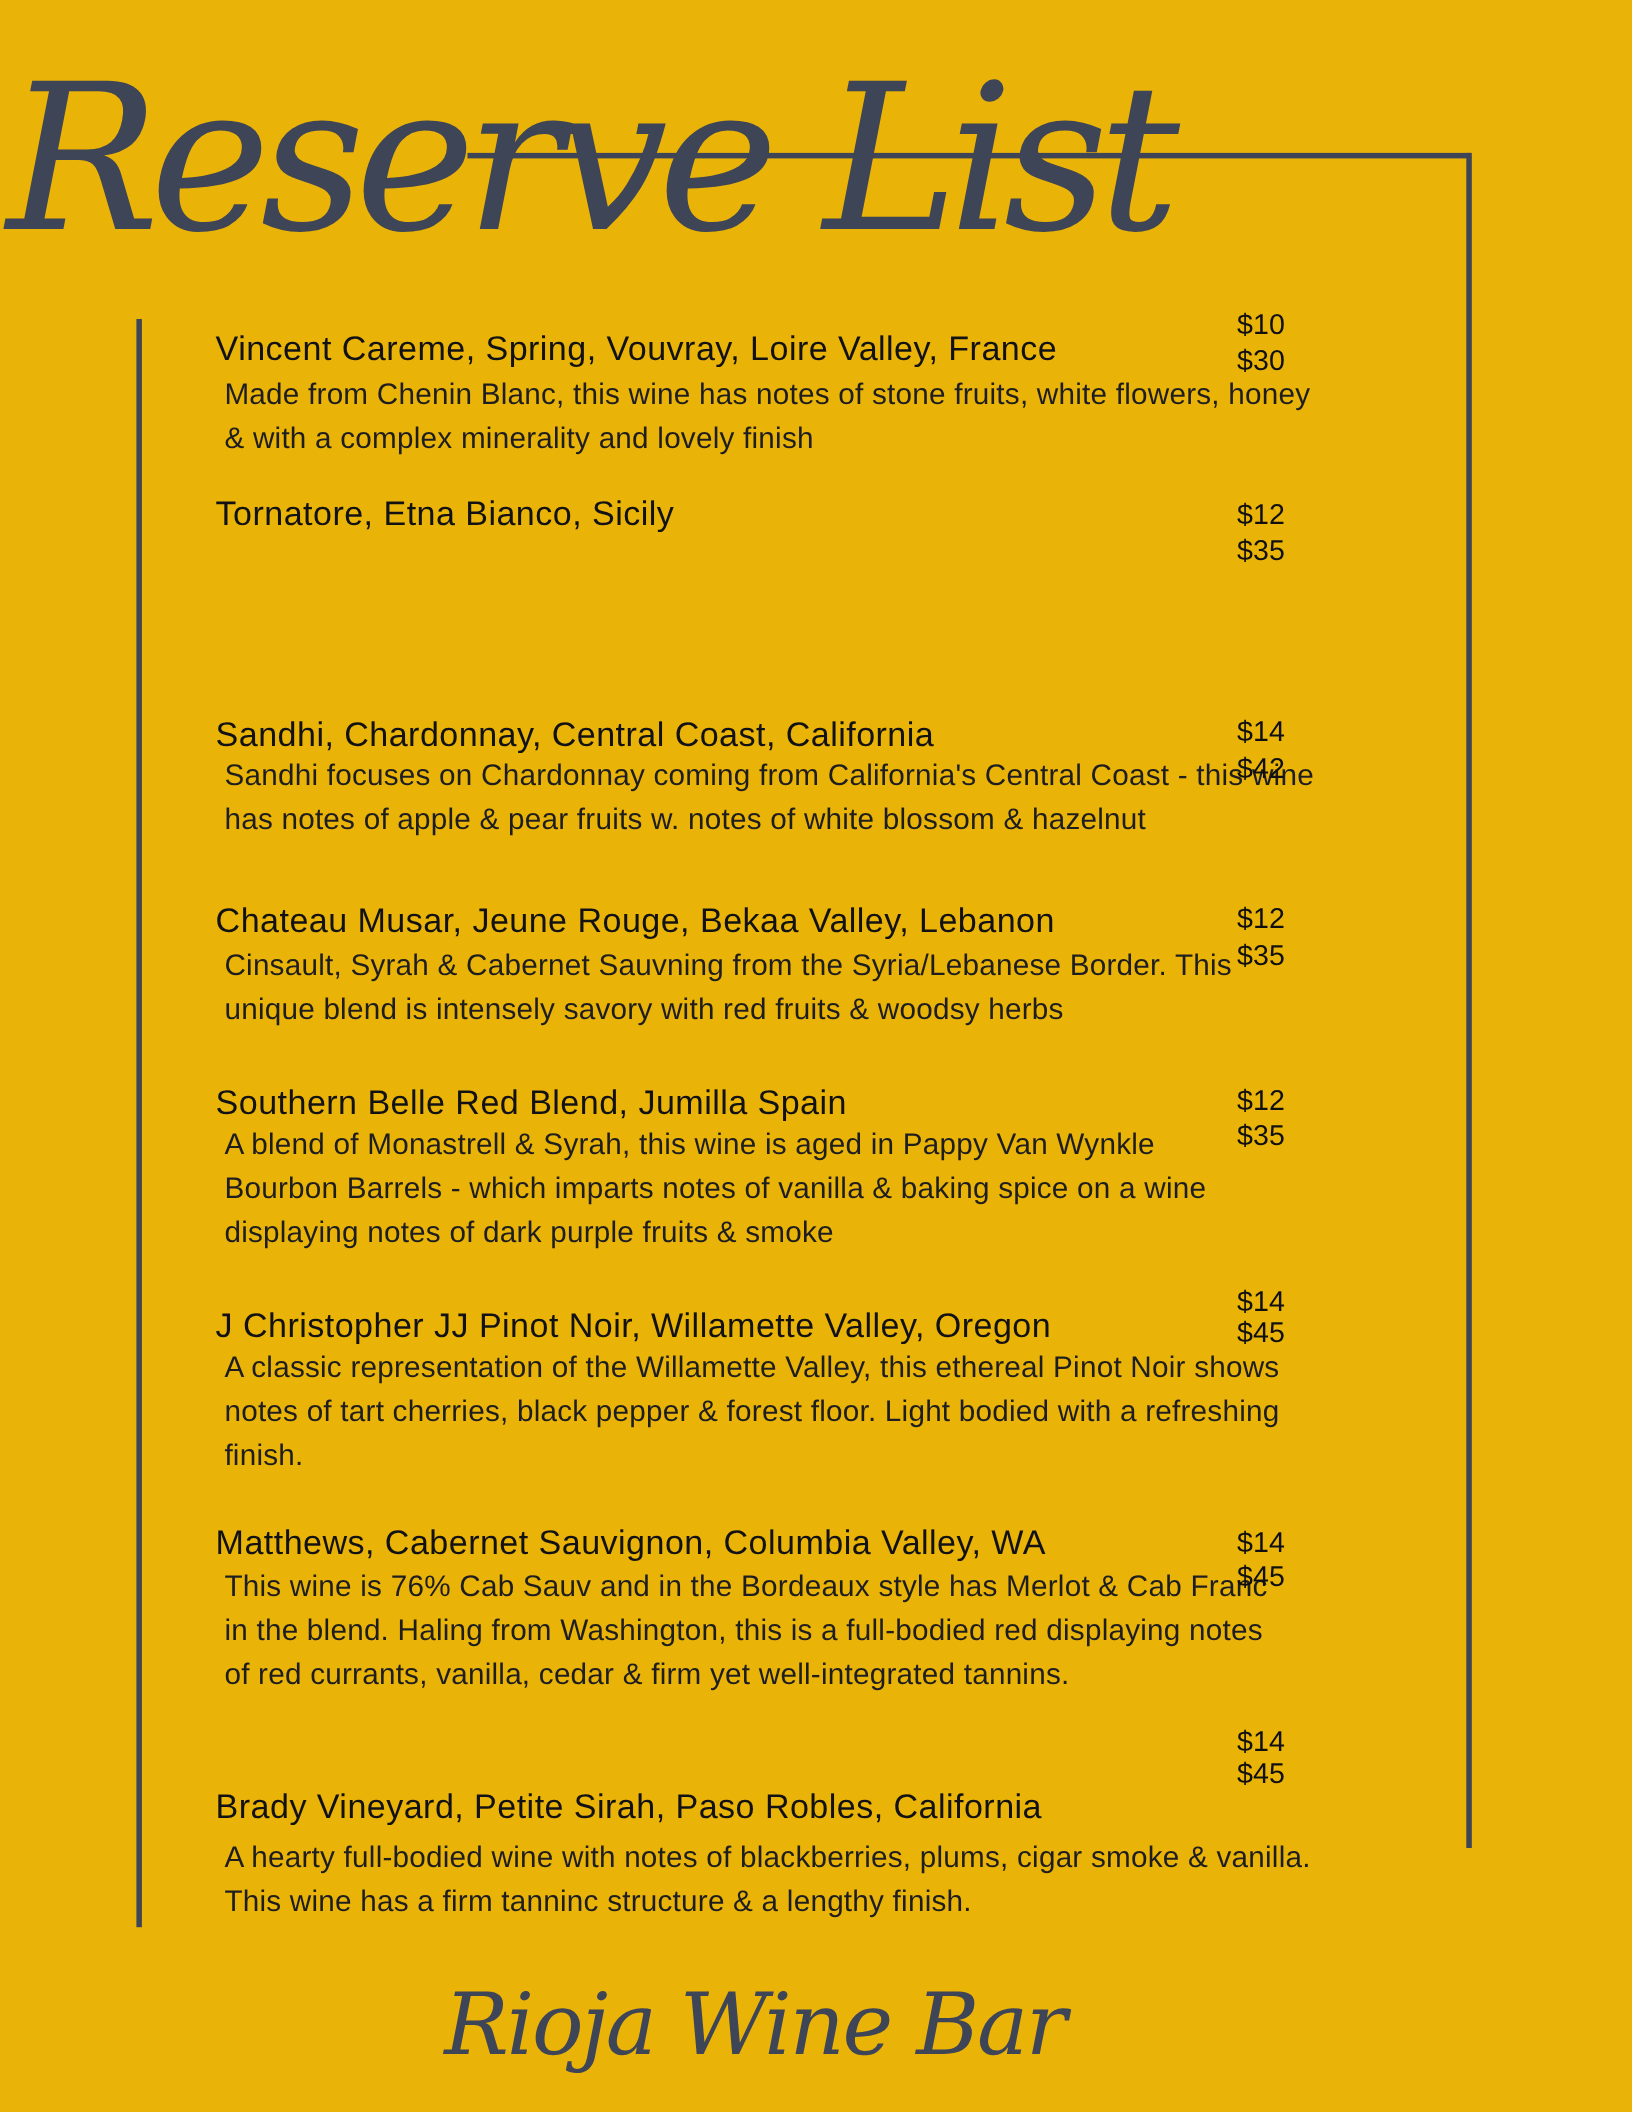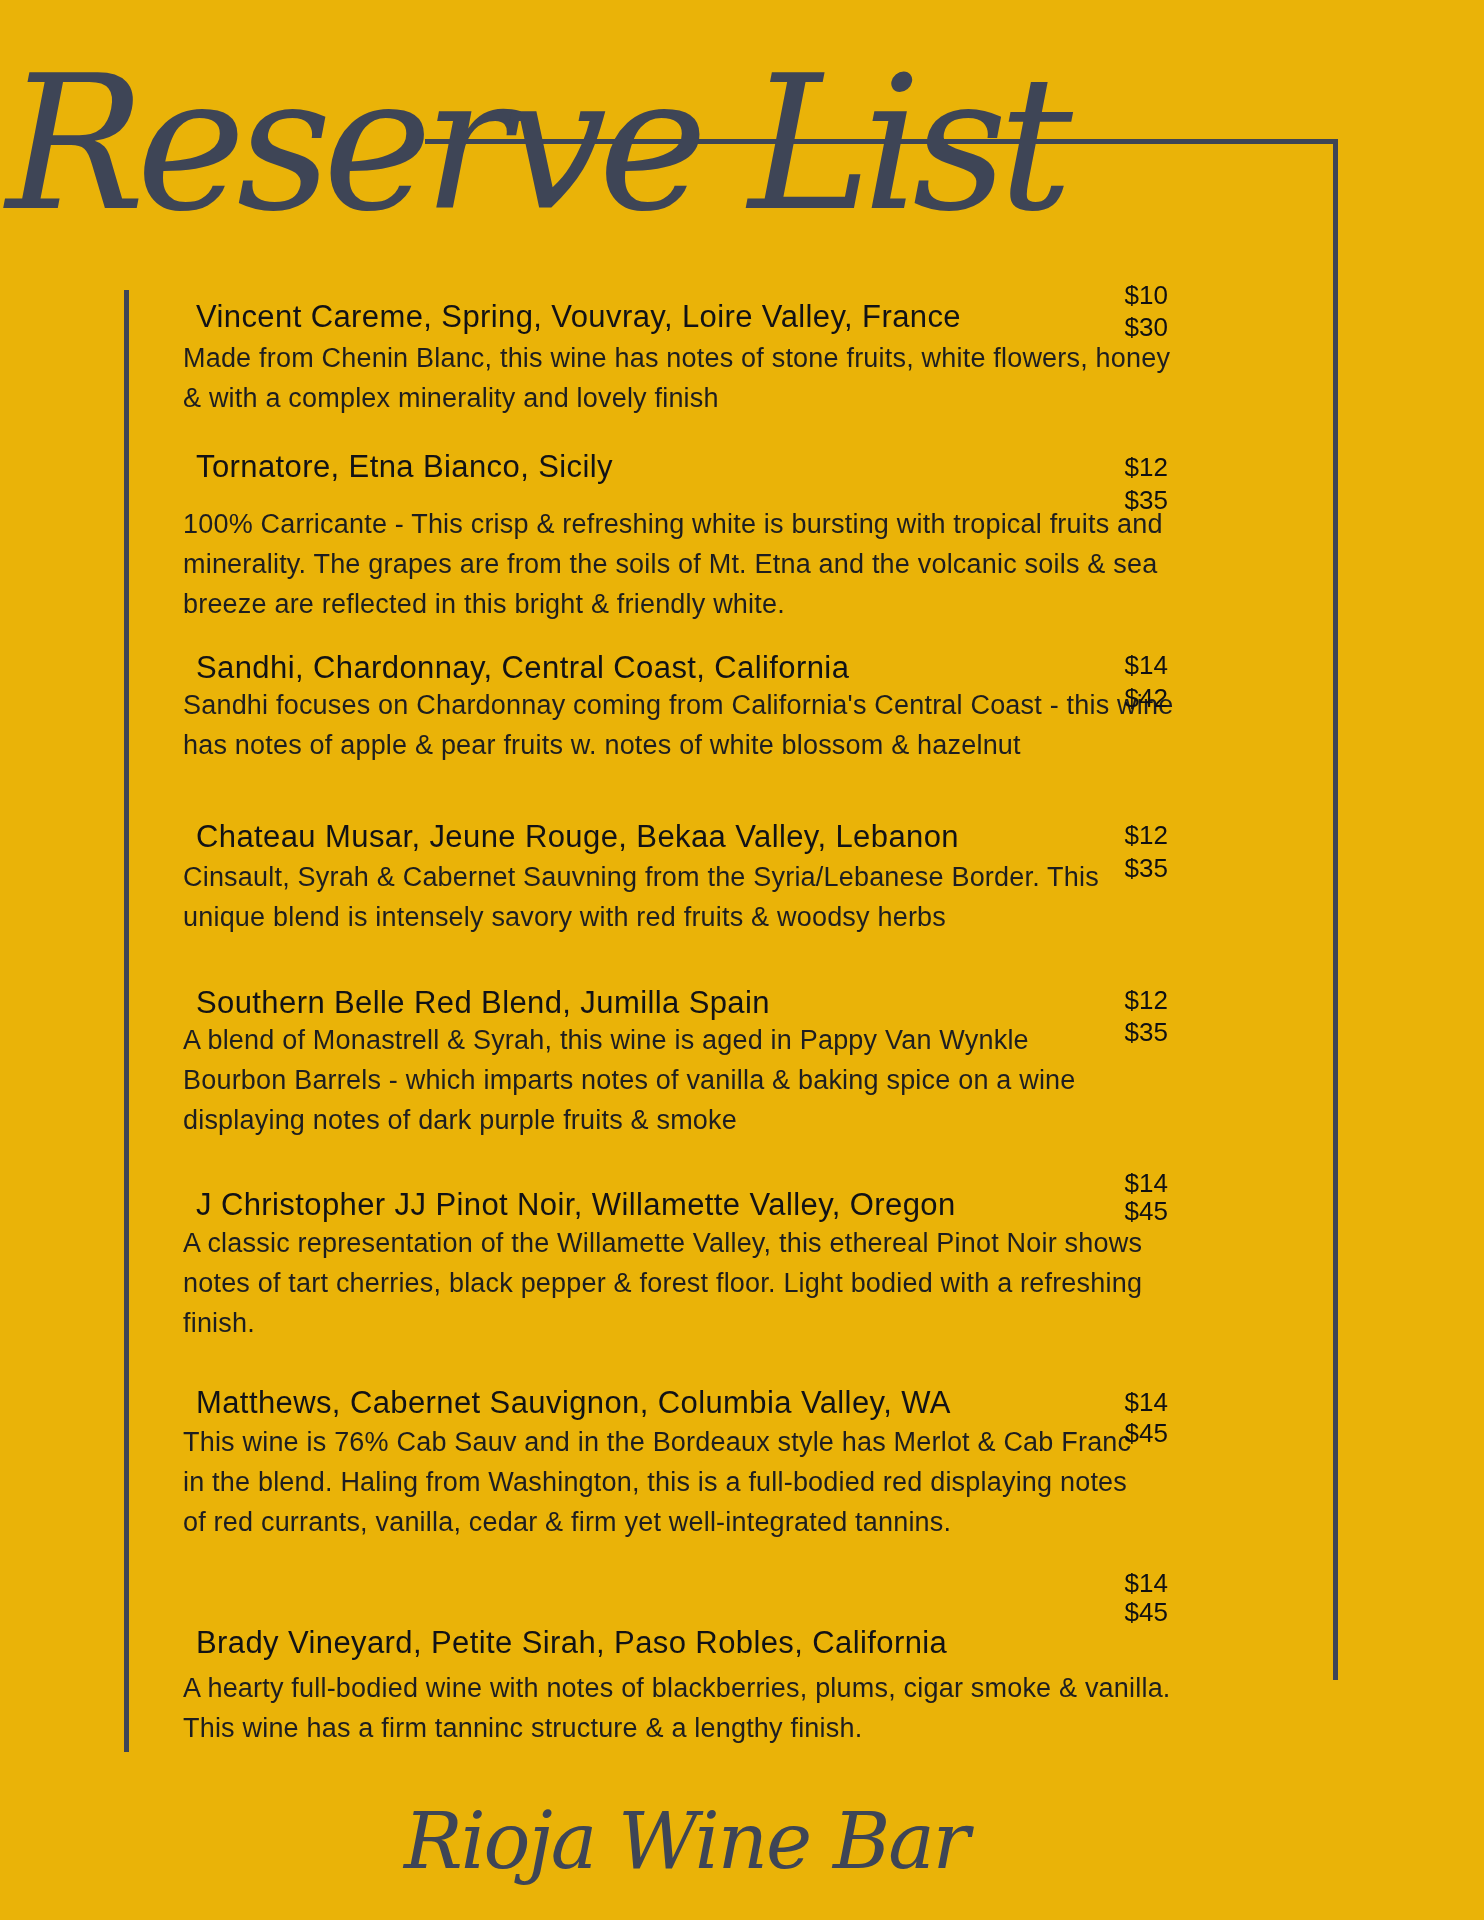--- a/index.html
+++ b/index.html
@@ -50,21 +50,21 @@
     font-size:31px;
     font-weight:400;
     line-height:40px;
     letter-spacing:0.4px;
     color:#121215;
     white-space:nowrap;
     z-index:2;
   }
   .desc{
     position:absolute;
-    left:183px;
+    left:204px;
     margin:0;
     font-size:27px;
     font-weight:400;
     line-height:40px;
     letter-spacing:0.2px;
     color:#1e1e20;
     z-index:1;
   }
   .price{
     position:absolute;
@@ -89,21 +89,20 @@
   <div class="script title">Reserve List</div>
 
   <h2 class="wname" style="top:297px">Vincent Careme, Spring, Vouvray, Loire Valley, France</h2>
   <div class="price" style="top:280px">$10</div>
   <div class="price" style="top:312px">$30</div>
   <p class="desc" style="top:338px;width:1000px">Made from Chenin Blanc, this wine has notes of stone fruits, white flowers, honey &amp; with a complex minerality and lovely finish</p>
 
   <h2 class="wname" style="top:447px">Tornatore, Etna Bianco, Sicily</h2>
   <div class="price" style="top:452px">$12</div>
   <div class="price" style="top:485px">$35</div>
-  <p class="desc" style="top:504px;width:1040px">100% Carricante - This crisp &amp; refreshing white is bursting with tropical fruits and minerality. The grapes are from the soils of Mt. Etna and the volcanic soils &amp; sea breeze are reflected in this bright &amp; friendly white.</p>
 
   <h2 class="wname" style="top:648px">Sandhi, Chardonnay, Central Coast, California</h2>
   <div class="price" style="top:650px">$14</div>
   <div class="price" style="top:683px">$42</div>
   <p class="desc" style="top:685px;width:1000px">Sandhi focuses on Chardonnay coming from California's Central Coast - this wine has notes of apple &amp; pear fruits w. notes of white blossom &amp; hazelnut</p>
 
   <h2 class="wname" style="top:817px">Chateau Musar, Jeune Rouge, Bekaa Valley, Lebanon</h2>
   <div class="price" style="top:820px">$12</div>
   <div class="price" style="top:853px">$35</div>
   <p class="desc" style="top:857px;width:1000px">Cinsault, Syrah &amp; Cabernet Sauvning from the Syria/Lebanese Border. This unique blend is intensely savory with red fruits &amp; woodsy herbs</p>

